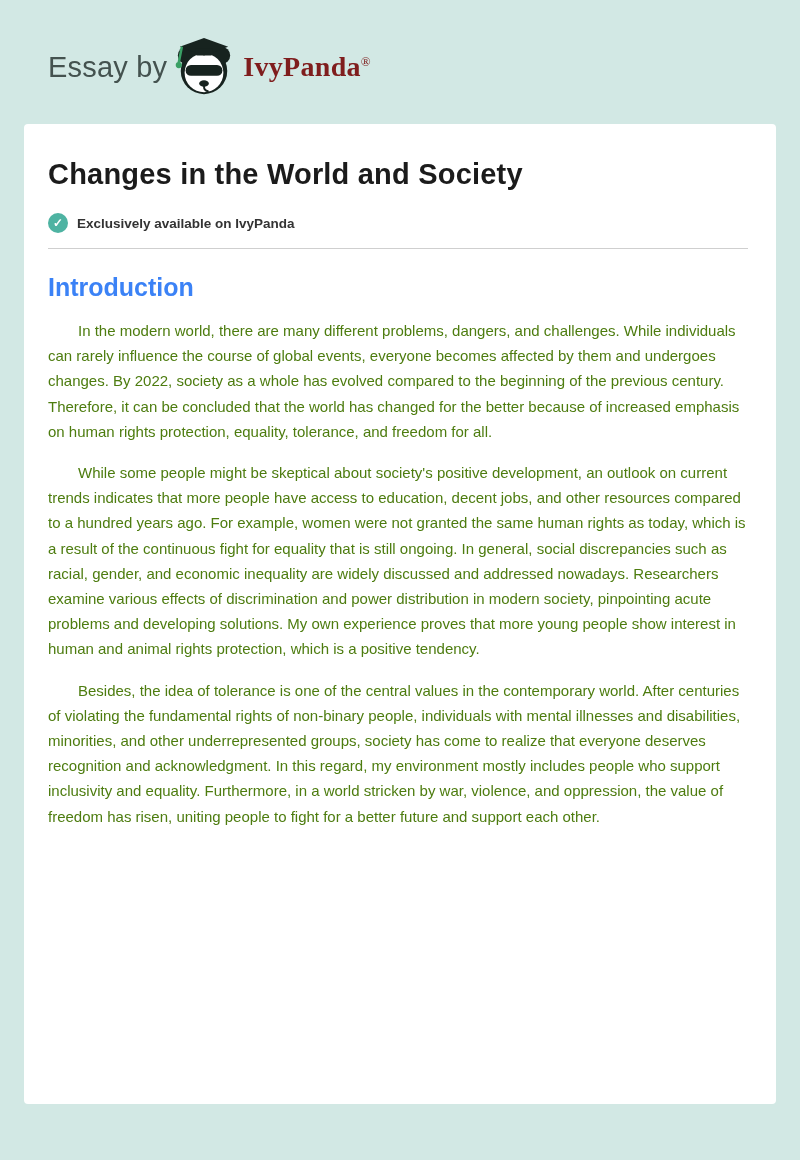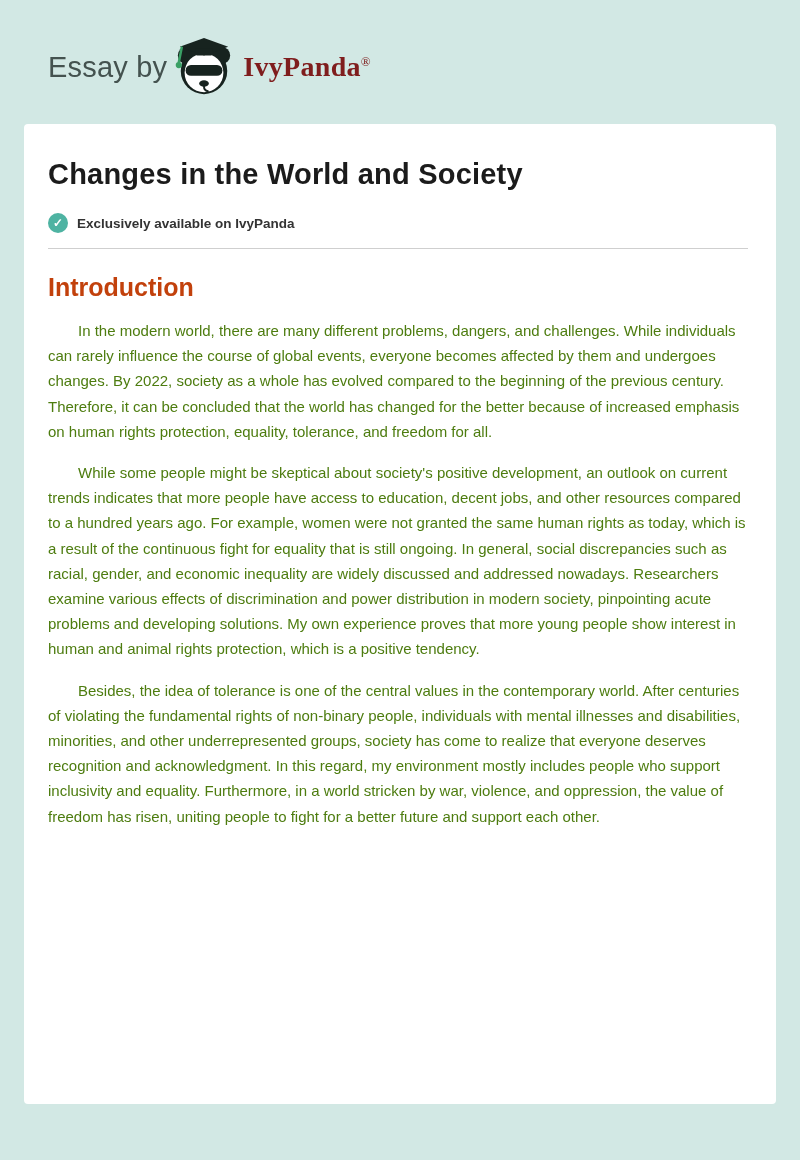--- a/index.html
+++ b/index.html
@@ -85,21 +85,21 @@
     color: #333333;
   }
   .divider {
     border: none;
     border-top: 1px solid #cfcfcf;
     margin: 0 0 24px 0;
   }
   .section-heading {
     font-size: 25px;
     font-weight: 700;
-    color: #c2410c;
+    color: #3b82f6;
     margin: 28px 0 16px 0;
   }
   .section-heading:first-of-type { margin-top: 10px; }
   .para {
     font-size: 15px;
     line-height: 25.2px;
     color: #4d7c0f;
     text-indent: 30px;
     margin-bottom: 16px;
   }

